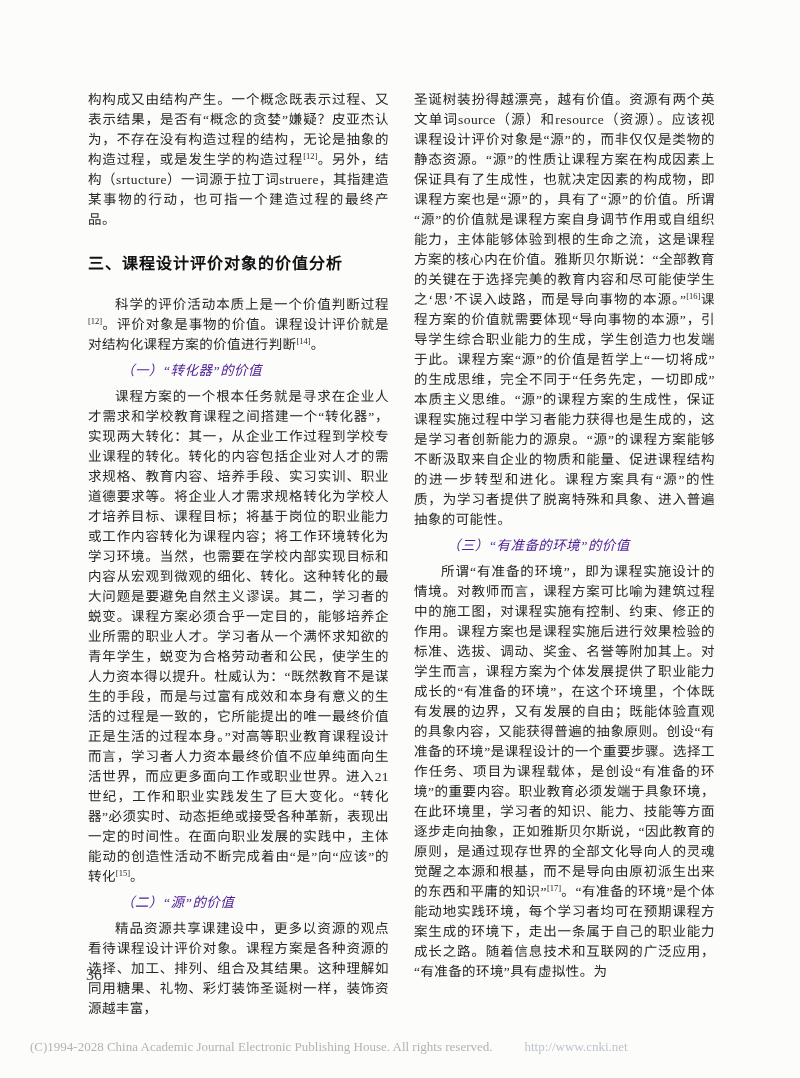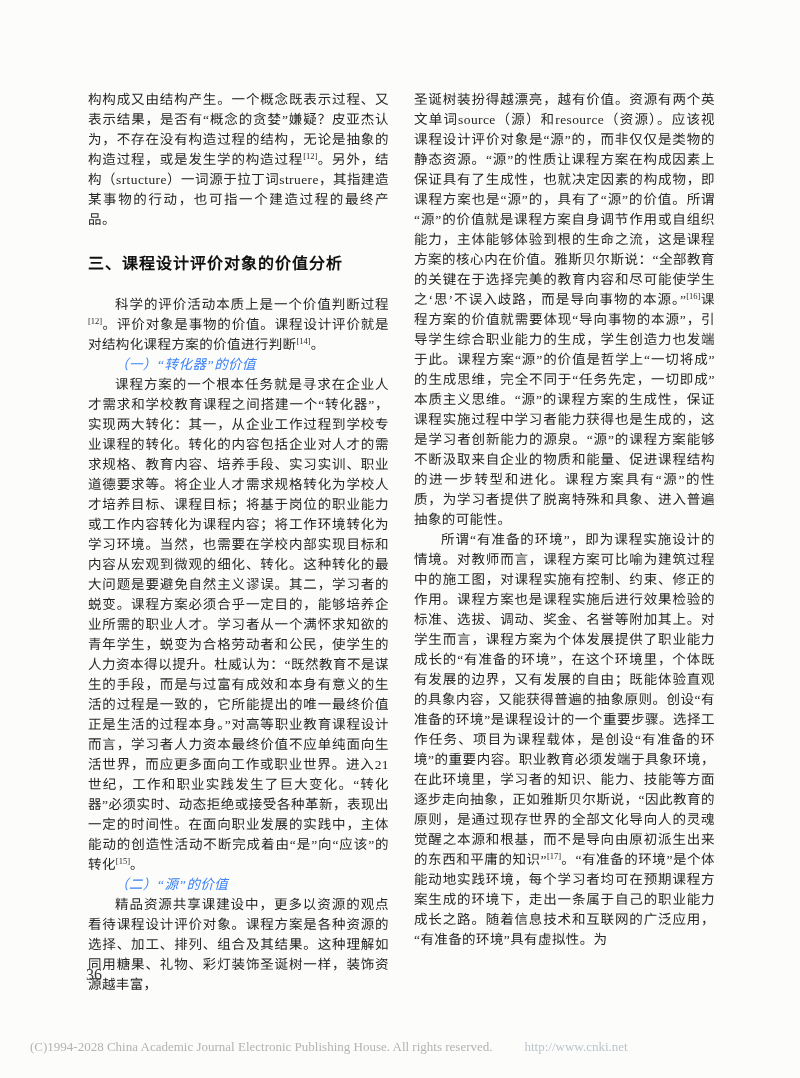--- a/index.html
+++ b/index.html
@@ -43,22 +43,22 @@
     font-weight: bold;
     font-size: 16px;
     letter-spacing: 1px;
     text-indent: 0;
     color: #111;
     margin: 24px 0 21px 0;
   }
   .column .h2 {
     font-style: italic;
     text-indent: 2em;
-    color: #3b82f6;
-    margin: 0;
+    color: #4c1d95;
+    margin: 6px;
   }
   sup {
     font-size: 8.5px;
     line-height: 0;
     vertical-align: super;
     letter-spacing: 0;
   }
   .page-number {
     position: absolute;
     left: 86px;
@@ -92,20 +92,21 @@
         <div class="para no-indent">构构成又由结构产生。一个概念既表示过程、又表示结果，是否有“概念的贪婪”嫌疑？皮亚杰认为，不存在没有构造过程的结构，无论是抽象的构造过程，或是发生学的构造过程<sup>[12]</sup>。另外，结构（srtucture）一词源于拉丁词struere，其指建造某事物的行动，也可指一个建造过程的最终产品。</div>
         <div class="h1">三、课程设计评价对象的价值分析</div>
         <div class="para">科学的评价活动本质上是一个价值判断过程<sup>[12]</sup>。评价对象是事物的价值。课程设计评价就是对结构化课程方案的价值进行判断<sup>[14]</sup>。</div>
         <div class="h2">（一）“转化器”的价值</div>
         <div class="para">课程方案的一个根本任务就是寻求在企业人才需求和学校教育课程之间搭建一个“转化器”，实现两大转化：其一，从企业工作过程到学校专业课程的转化。转化的内容包括企业对人才的需求规格、教育内容、培养手段、实习实训、职业道德要求等。将企业人才需求规格转化为学校人才培养目标、课程目标；将基于岗位的职业能力或工作内容转化为课程内容；将工作环境转化为学习环境。当然，也需要在学校内部实现目标和内容从宏观到微观的细化、转化。这种转化的最大问题是要避免自然主义谬误。其二，学习者的蜕变。课程方案必须合乎一定目的，能够培养企业所需的职业人才。学习者从一个满怀求知欲的青年学生，蜕变为合格劳动者和公民，使学生的人力资本得以提升。杜威认为：“既然教育不是谋生的手段，而是与过富有成效和本身有意义的生活的过程是一致的，它所能提出的唯一最终价值正是生活的过程本身。”对高等职业教育课程设计而言，学习者人力资本最终价值不应单纯面向生活世界，而应更多面向工作或职业世界。进入21世纪，工作和职业实践发生了巨大变化。“转化器”必须实时、动态拒绝或接受各种革新，表现出一定的时间性。在面向职业发展的实践中，主体能动的创造性活动不断完成着由“是”向“应该”的转化<sup>[15]</sup>。</div>
         <div class="h2">（二）“源”的价值</div>
         <div class="para">精品资源共享课建设中，更多以资源的观点看待课程设计评价对象。课程方案是各种资源的选择、加工、排列、组合及其结果。这种理解如同用糖果、礼物、彩灯装饰圣诞树一样，装饰资源越丰富，</div>
       </div>
     <div class="column" id="col-right">
         <div class="para no-indent">圣诞树装扮得越漂亮，越有价值。资源有两个英文单词source（源）和resource（资源）。应该视课程设计评价对象是“源”的，而非仅仅是类物的静态资源。“源”的性质让课程方案在构成因素上保证具有了生成性，也就决定因素的构成物，即课程方案也是“源”的，具有了“源”的价值。所谓“源”的价值就是课程方案自身调节作用或自组织能力，主体能够体验到根的生命之流，这是课程方案的核心内在价值。雅斯贝尔斯说：“全部教育的关键在于选择完美的教育内容和尽可能使学生之‘思’不误入歧路，而是导向事物的本源。”<sup>[16]</sup>课程方案的价值就需要体现“导向事物的本源”，引导学生综合职业能力的生成，学生创造力也发端于此。课程方案“源”的价值是哲学上“一切将成”的生成思维，完全不同于“任务先定，一切即成”本质主义思维。“源”的课程方案的生成性，保证课程实施过程中学习者能力获得也是生成的，这是学习者创新能力的源泉。“源”的课程方案能够不断汲取来自企业的物质和能量、促进课程结构的进一步转型和进化。课程方案具有“源”的性质，为学习者提供了脱离特殊和具象、进入普遍抽象的可能性。</div>
+        <div class="h2">（三）“有准备的环境”的价值</div>
         <div class="para">所谓“有准备的环境”，即为课程实施设计的情境。对教师而言，课程方案可比喻为建筑过程中的施工图，对课程实施有控制、约束、修正的作用。课程方案也是课程实施后进行效果检验的标准、选拔、调动、奖金、名誉等附加其上。对学生而言，课程方案为个体发展提供了职业能力成长的“有准备的环境”，在这个环境里，个体既有发展的边界，又有发展的自由；既能体验直观的具象内容，又能获得普遍的抽象原则。创设“有准备的环境”是课程设计的一个重要步骤。选择工作任务、项目为课程载体，是创设“有准备的环境”的重要内容。职业教育必须发端于具象环境，在此环境里，学习者的知识、能力、技能等方面逐步走向抽象，正如雅斯贝尔斯说，“因此教育的原则，是通过现存世界的全部文化导向人的灵魂觉醒之本源和根基，而不是导向由原初派生出来的东西和平庸的知识”<sup>[17]</sup>。“有准备的环境”是个体能动地实践环境，每个学习者均可在预期课程方案生成的环境下，走出一条属于自己的职业能力成长之路。随着信息技术和互联网的广泛应用，“有准备的环境”具有虚拟性。为</div>
       </div>
   </div>
 
   <div class="page-number">36</div>
 
   <div class="footer">
     <span>(C)1994-2028 China Academic Journal Electronic Publishing House. All rights reserved.</span><span class="footer-url">http://www.cnki.net</span>
   </div>
 

